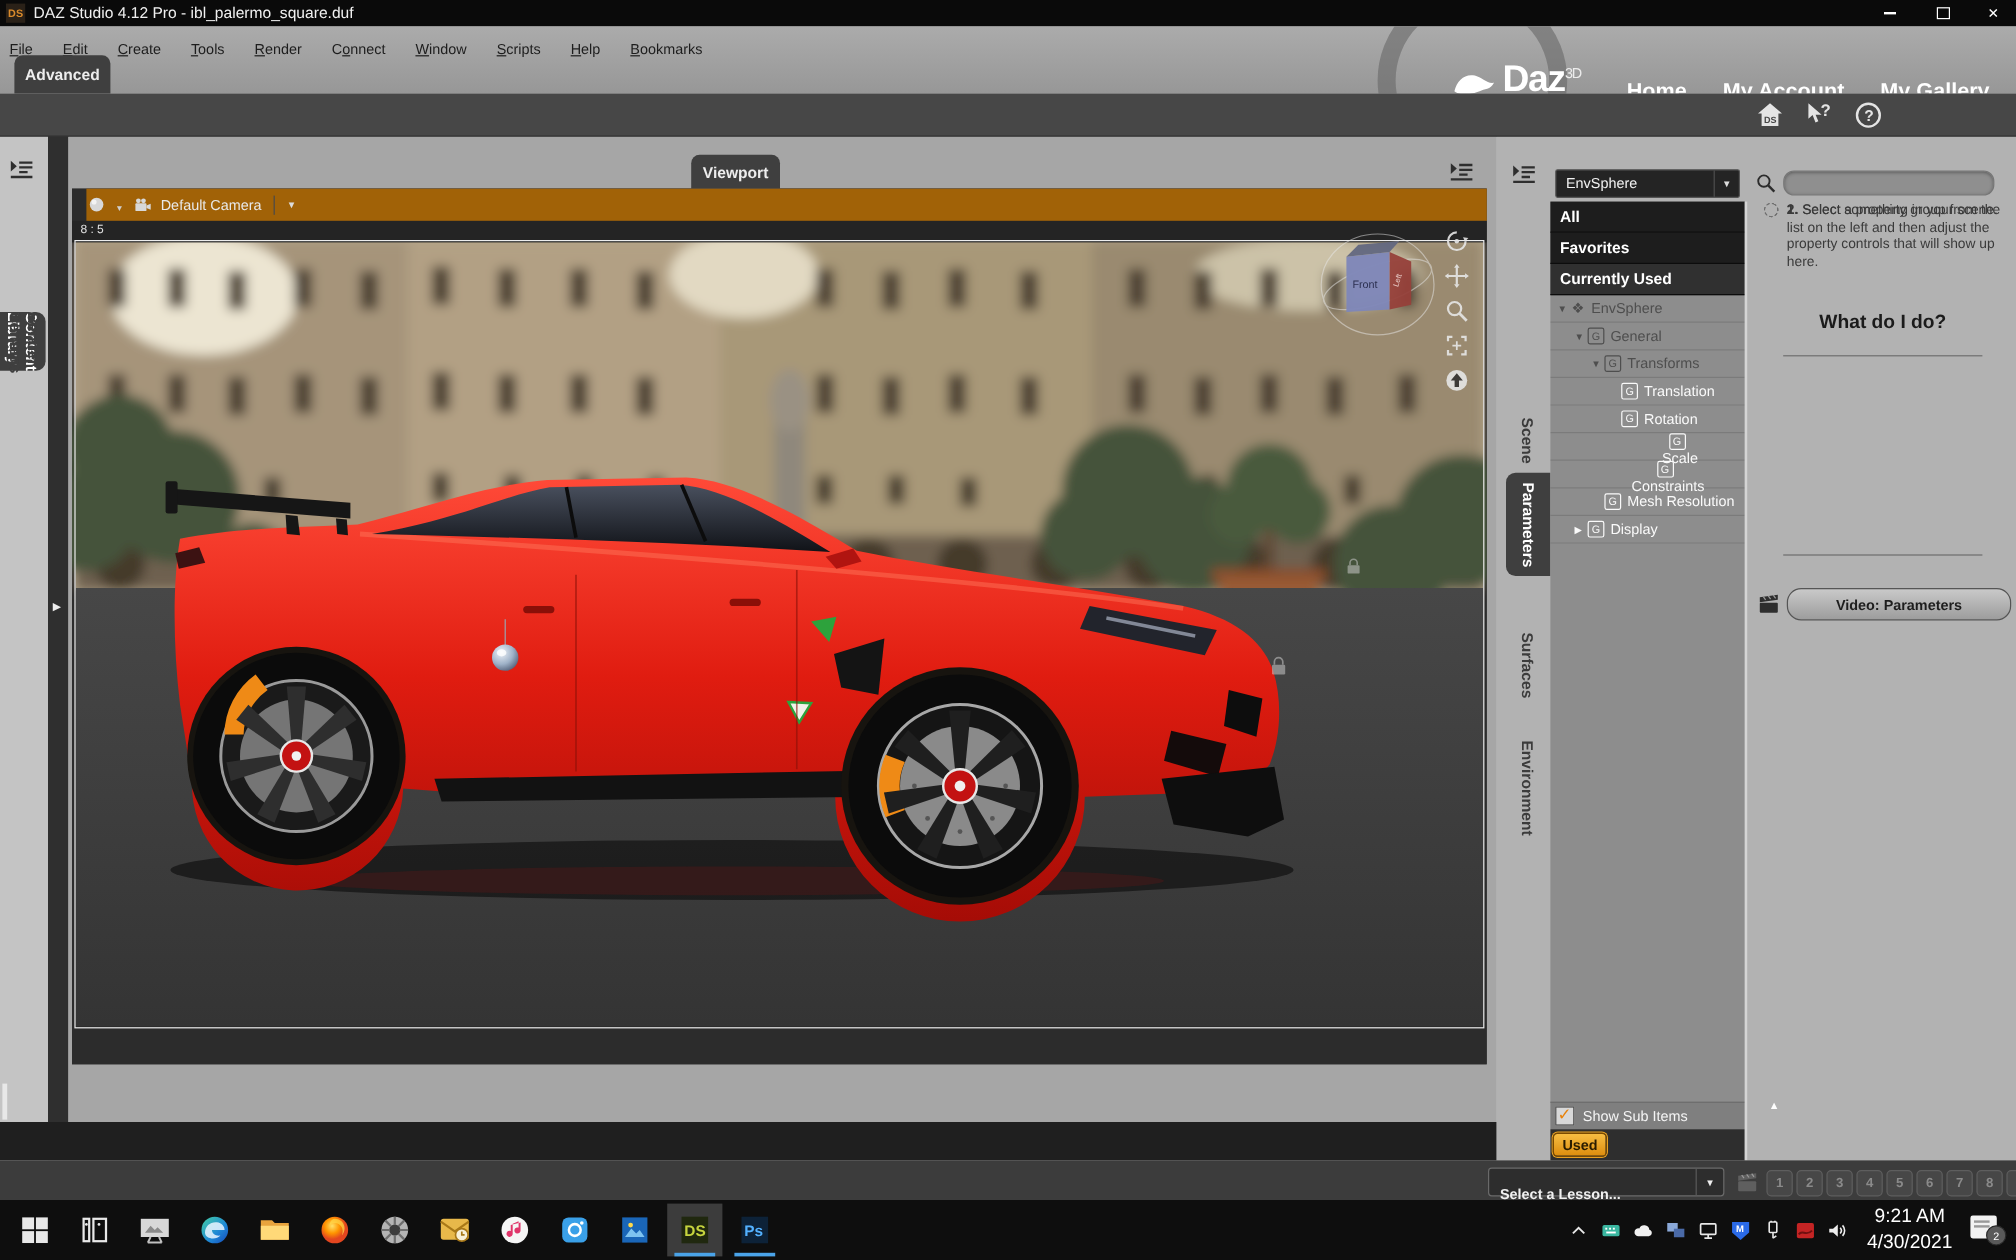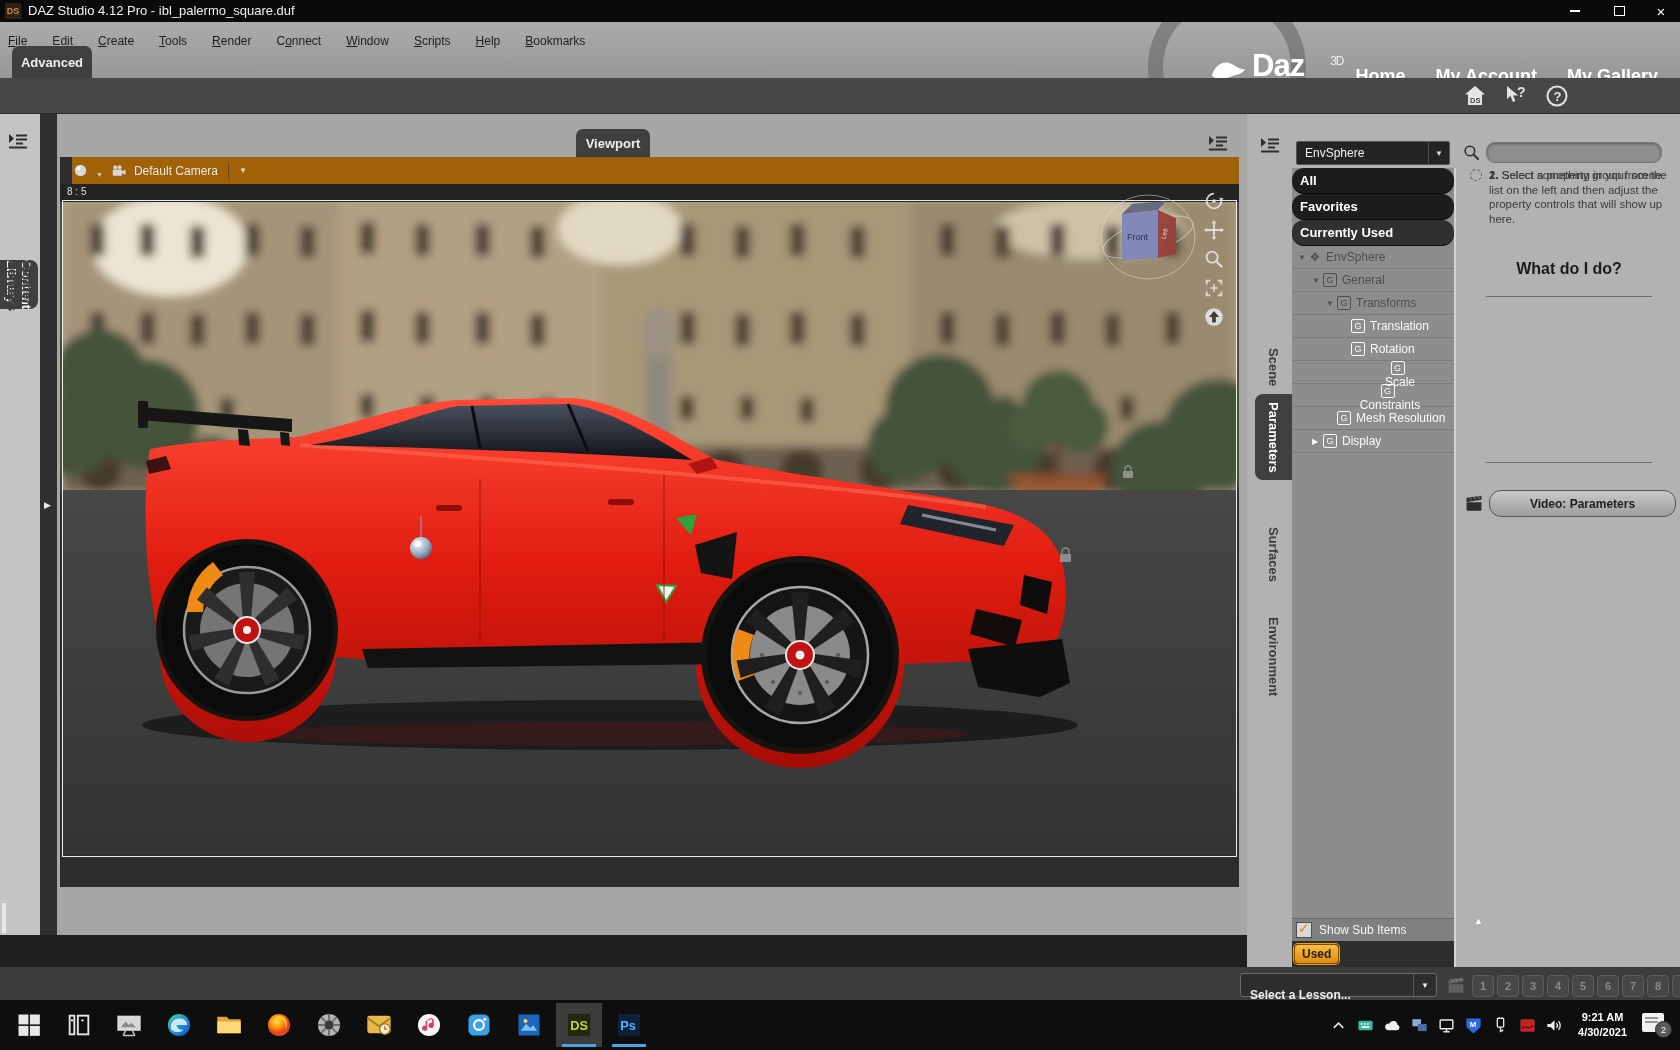--- a/index.html
+++ b/index.html
@@ -19,21 +19,21 @@
   .gl-max{width:9px;height:8px;border:1px solid #fff;}
   .gl-close{font-size:15px;line-height:1;}
 
   
   #band{left:0;top:22px;width:1680px;height:56px;background:linear-gradient(#ababab,#979797);overflow:hidden;}
   #menubar{left:6px;top:0;height:20px;display:flex;gap:21px;align-items:center;color:#1d1d1d;font-size:12px;}
   .mitem{cursor:default;padding:2px 2px;margin-top:17px;}
   #swoosh{left:1148px;top:-34px;width:128px;height:128px;border-radius:50%;border:15px solid rgba(104,104,104,.6);}
   #cathead{left:1208px;top:30px;}
   #brand{left:1252px;top:26px;color:#fff;font-size:31px;font-weight:bold;letter-spacing:-1px;}
-  #brand sup{font-size:12px;color:#ececec;font-weight:normal;margin-left:26px;}
+  #brand sup{font-size:12px;color:#ececec;font-weight:normal;}
   #hlinks{right:22px;top:44px;display:flex;gap:30px;color:#fff;font-size:18px;font-weight:bold;}
   #advtab{left:12px;top:46px;width:80px;height:32px;background:#3f3f3f;border-radius:7px 7px 0 0;
           color:#ededed;font-size:13px;font-weight:bold;display:flex;align-items:center;justify-content:center;}
 
   
   #toolbar{left:0;top:78px;width:1680px;height:36px;background:#474747;border-bottom:1px solid #2b2b2b;
            display:flex;align-items:center;padding-left:6px;box-sizing:border-box;}
   .tgroup{display:flex;align-items:center;}
   .tgroup + .tgroup{border-left:1px solid #353535;margin-left:5px;padding-left:5px;box-shadow:-2px 0 0 -0px #585858 inset;}
   .tbtn{width:31px;height:30px;border-radius:4px;display:flex;align-items:center;justify-content:center;
@@ -78,21 +78,21 @@
   #dpanel{left:45px;top:0;width:388px;height:853px;}
   #selector{left:4px;top:27px;width:154px;height:24px;background:#242424;border:1px solid #555;border-radius:2px;
             color:#f2f2f2;font-size:12px;display:flex;align-items:center;box-sizing:border-box;}
   #selector .sval{flex:1;padding-left:8px;}
   #selector .ddbtn{width:20px;height:100%;border-left:1px solid #4e4e4e;display:flex;align-items:center;justify-content:center;font-size:8px;color:#ddd;}
   #searchicon{left:170px;top:29px;color:#2c2c2c;}
   #searchbox{left:194px;top:28px;width:176px;height:21px;background:#8f8f8f;border:1px solid #767676;border-radius:9px;
              box-shadow:inset 0 1px 3px rgba(0,0,0,.35);font-size:12px;color:#222;padding:0 8px;box-sizing:border-box;}
   #leftcol{left:0;top:54px;width:162px;height:750px;background:#8d8d8d;}
   .vrow{height:25px;background:#1d1d1d;border-bottom:1px solid #0c0c0c;color:#fff;font-size:13px;font-weight:bold;
-        display:flex;align-items:center;padding-left:8px;border-radius:12px;}
+        display:flex;align-items:center;padding-left:8px;}
   .vrow.active{background:#303030;}
   .trow{height:22px;display:flex;align-items:center;font-size:12px;color:#fafafa;border-bottom:1px solid rgba(0,0,0,.12);}
   .trow.muted{color:#4e4e4e;}
   .trow .caret{width:11px;font-size:8px;}
   .tico{width:12px;height:12px;margin-right:5px;position:relative;flex:none;}
   .ic-G{border:1px solid currentColor;border-radius:2px;font-size:9px;line-height:12px;text-align:center;}
   .ic-G::after{content:"G";}
   .ic-cube{font-size:12px;line-height:12px;text-align:center;}
   .ic-cube::after{content:"❖";}
   #subitems{left:0;top:804px;width:162px;height:23px;background:#7f7f7f;display:flex;align-items:center;gap:7px;
@@ -132,21 +132,21 @@
   
   #taskbar{left:0;top:1000px;width:1680px;height:50px;background:#0e0e0e;}
   #tkapps{left:6px;top:3px;display:flex;gap:4px;}
   .tk-app{width:46px;height:44px;display:flex;align-items:center;justify-content:center;position:relative;}
   .tk-app svg{width:28px;height:28px;}
   .tk-app.active{background:#3c3c3c;}
   .tk-app.active::after,.tk-app.running::after{content:"";position:absolute;left:6px;right:6px;bottom:0;height:3px;background:#4aa3e8;}
   #tktray{right:8px;top:0;height:50px;display:flex;align-items:center;gap:5px;}
   #tktray .trayic{width:22px;height:22px;display:flex;align-items:center;justify-content:center;}
   #tktray svg{width:19px;height:19px;}
-  #tkclock{color:#fff;font-size:11px;text-align:center;line-height:1.35;padding:0 8px;font-weight:bold;}
+  #tkclock{color:#fff;font-size:16px;text-align:center;line-height:1.35;padding:0 8px;}
   #tknotif{position:relative;width:32px;height:30px;}
   #tknotif .bubble{position:absolute;left:2px;top:3px;width:22px;height:19px;background:#f2f2f2;border-radius:2px;}
   #tknotif .bubble::after{content:"";position:absolute;left:3px;top:4px;width:13px;height:2px;background:#999;box-shadow:0 4px 0 #999;}
   #tknotif .badge{position:absolute;right:0;bottom:2px;width:15px;height:15px;border-radius:50%;background:#5a5a5a;
                   color:#fff;font-size:9px;display:flex;align-items:center;justify-content:center;border:1px solid #2a2a2a;}
 </style>
 </head>
 <body>
 
 <svg width="0" height="0" style="position:absolute">

